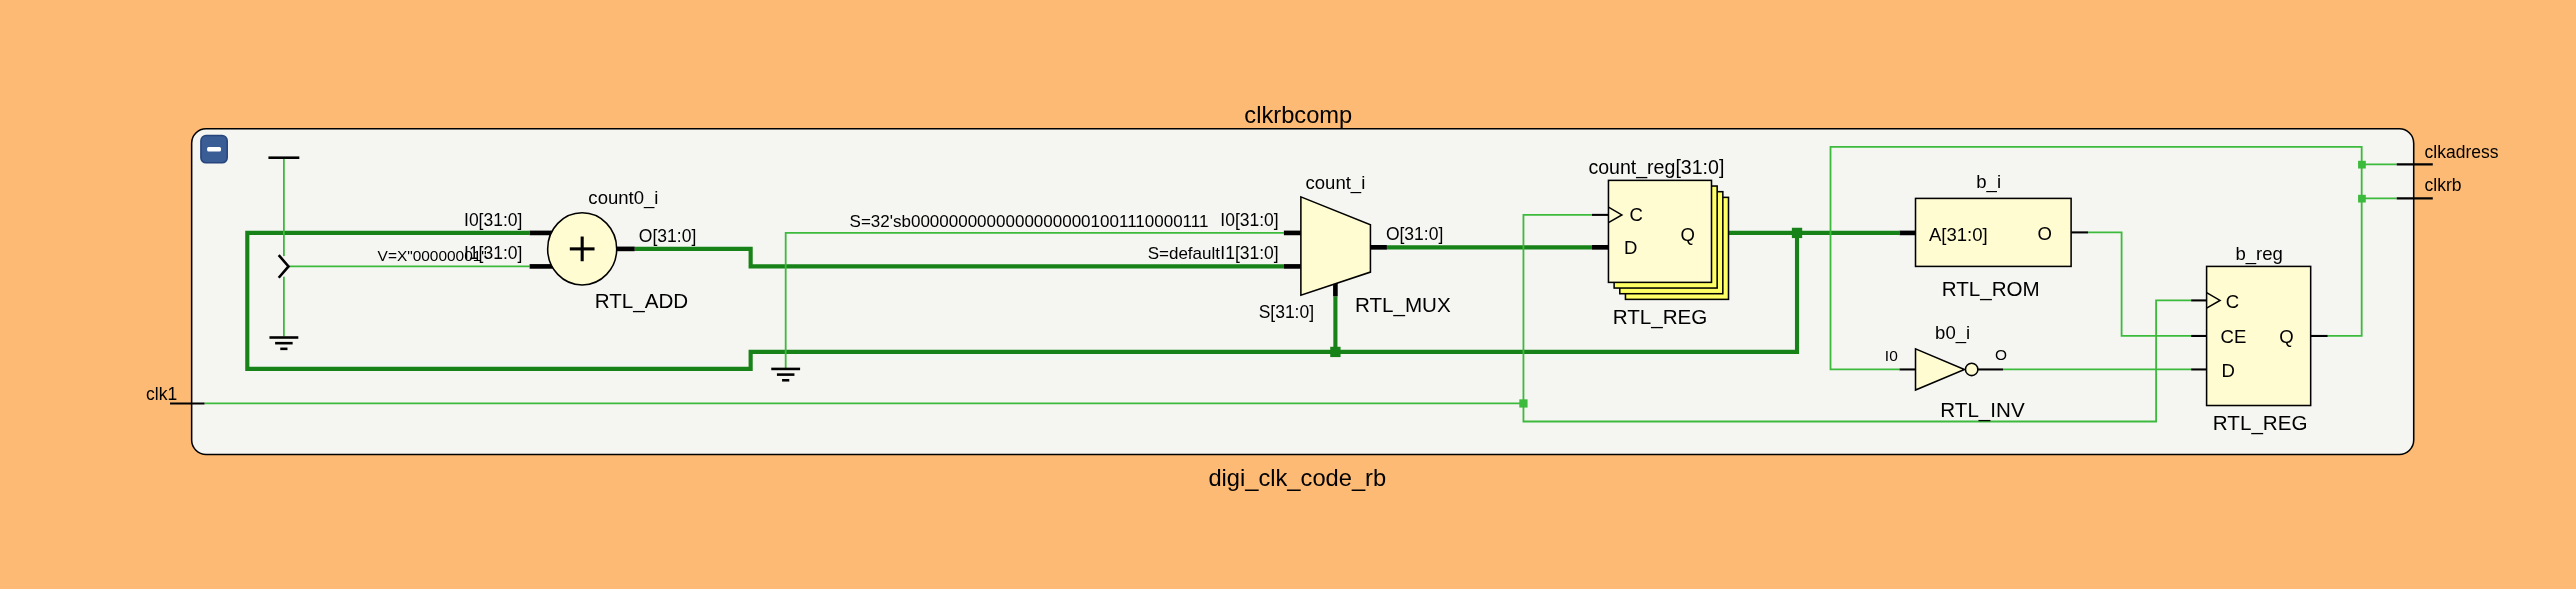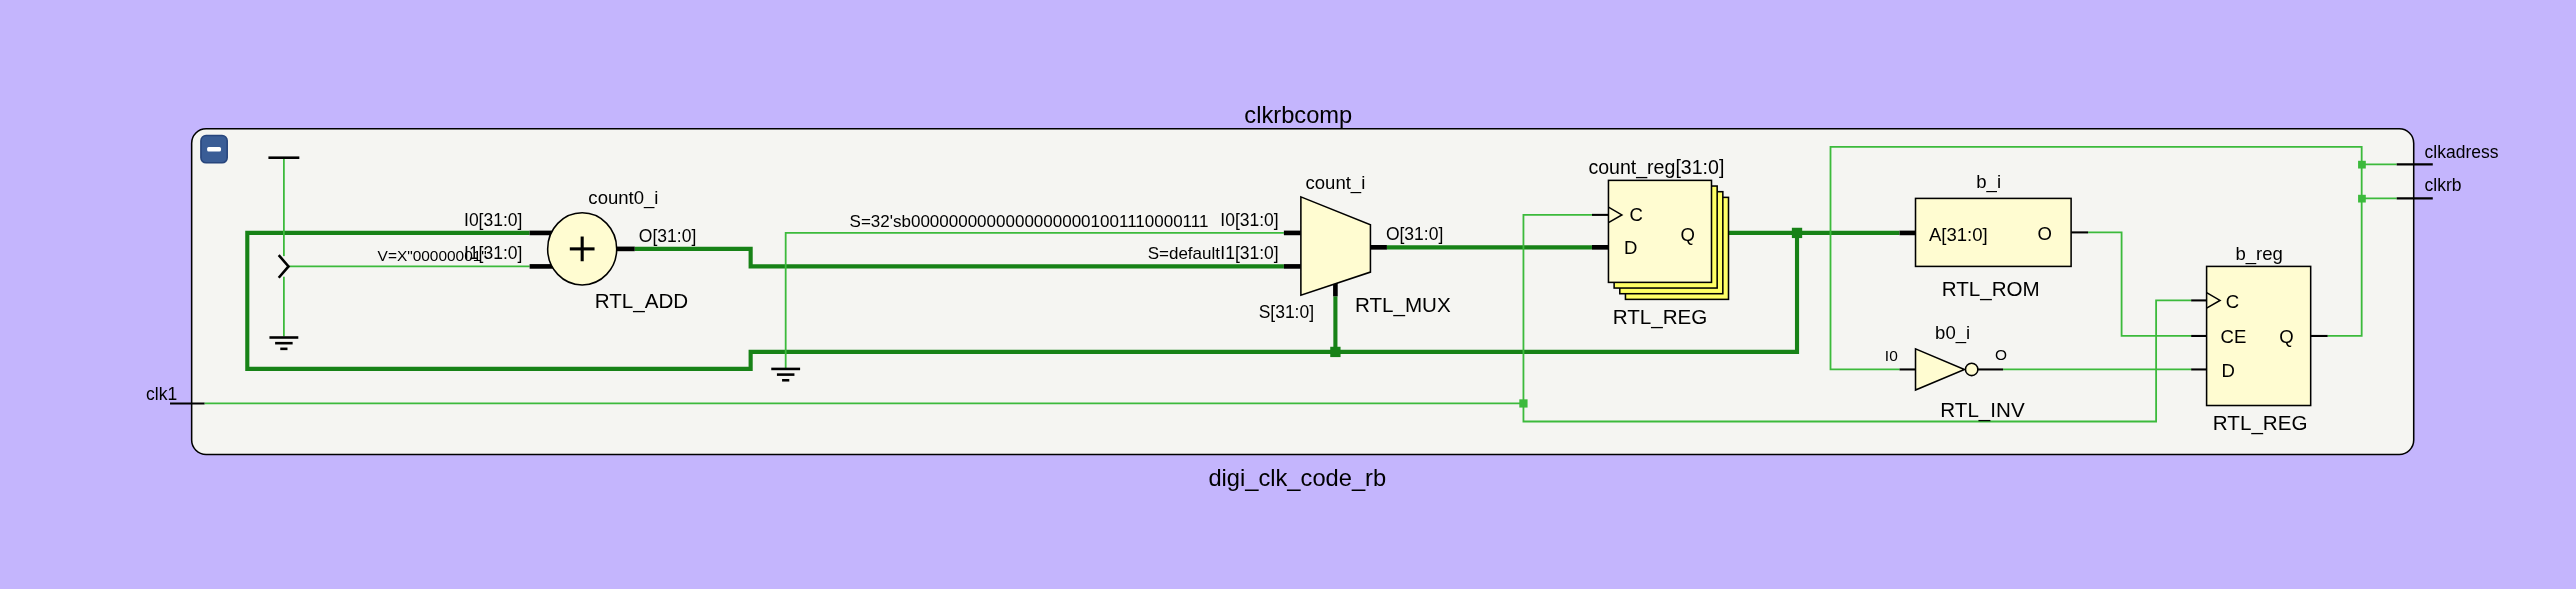--- a/index.html
+++ b/index.html
@@ -1,16 +1,16 @@
 <!DOCTYPE html>
 <html style="font-size:8.2px"><head>
 <meta charset="utf-8">
 <style>
   html,body{margin:0;padding:0;background:#ffffff;}
-  .stage{position:relative;width:2576px;height:590px;background:#c4b5fd;overflow:hidden;}
+  .stage{position:relative;width:2576px;height:590px;background:#fdba74;overflow:hidden;}
   svg{display:block;}
   .txt{font-family:"Liberation Sans",sans-serif;fill:#000;font-size:34px;}
   .t30{font-size:30px;} .t33{font-size:33px;} .t36{font-size:36px;}
   .t38{font-size:38px;} .t40{font-size:40px;} .t46{font-size:46px;}
   .mid{text-anchor:middle;} .end{text-anchor:end;}
   .net{stroke:#3cba3c;stroke-width:3.5;fill:none;}
   .net-bus{stroke:#178217;stroke-width:8;fill:none;}
   .stub{stroke:#000000;stroke-width:4;fill:none;}
   .stub-bus{stroke:#000000;stroke-width:9;fill:none;}
   .cell{fill:#fffcd1;stroke:#000000;stroke-width:3;}

